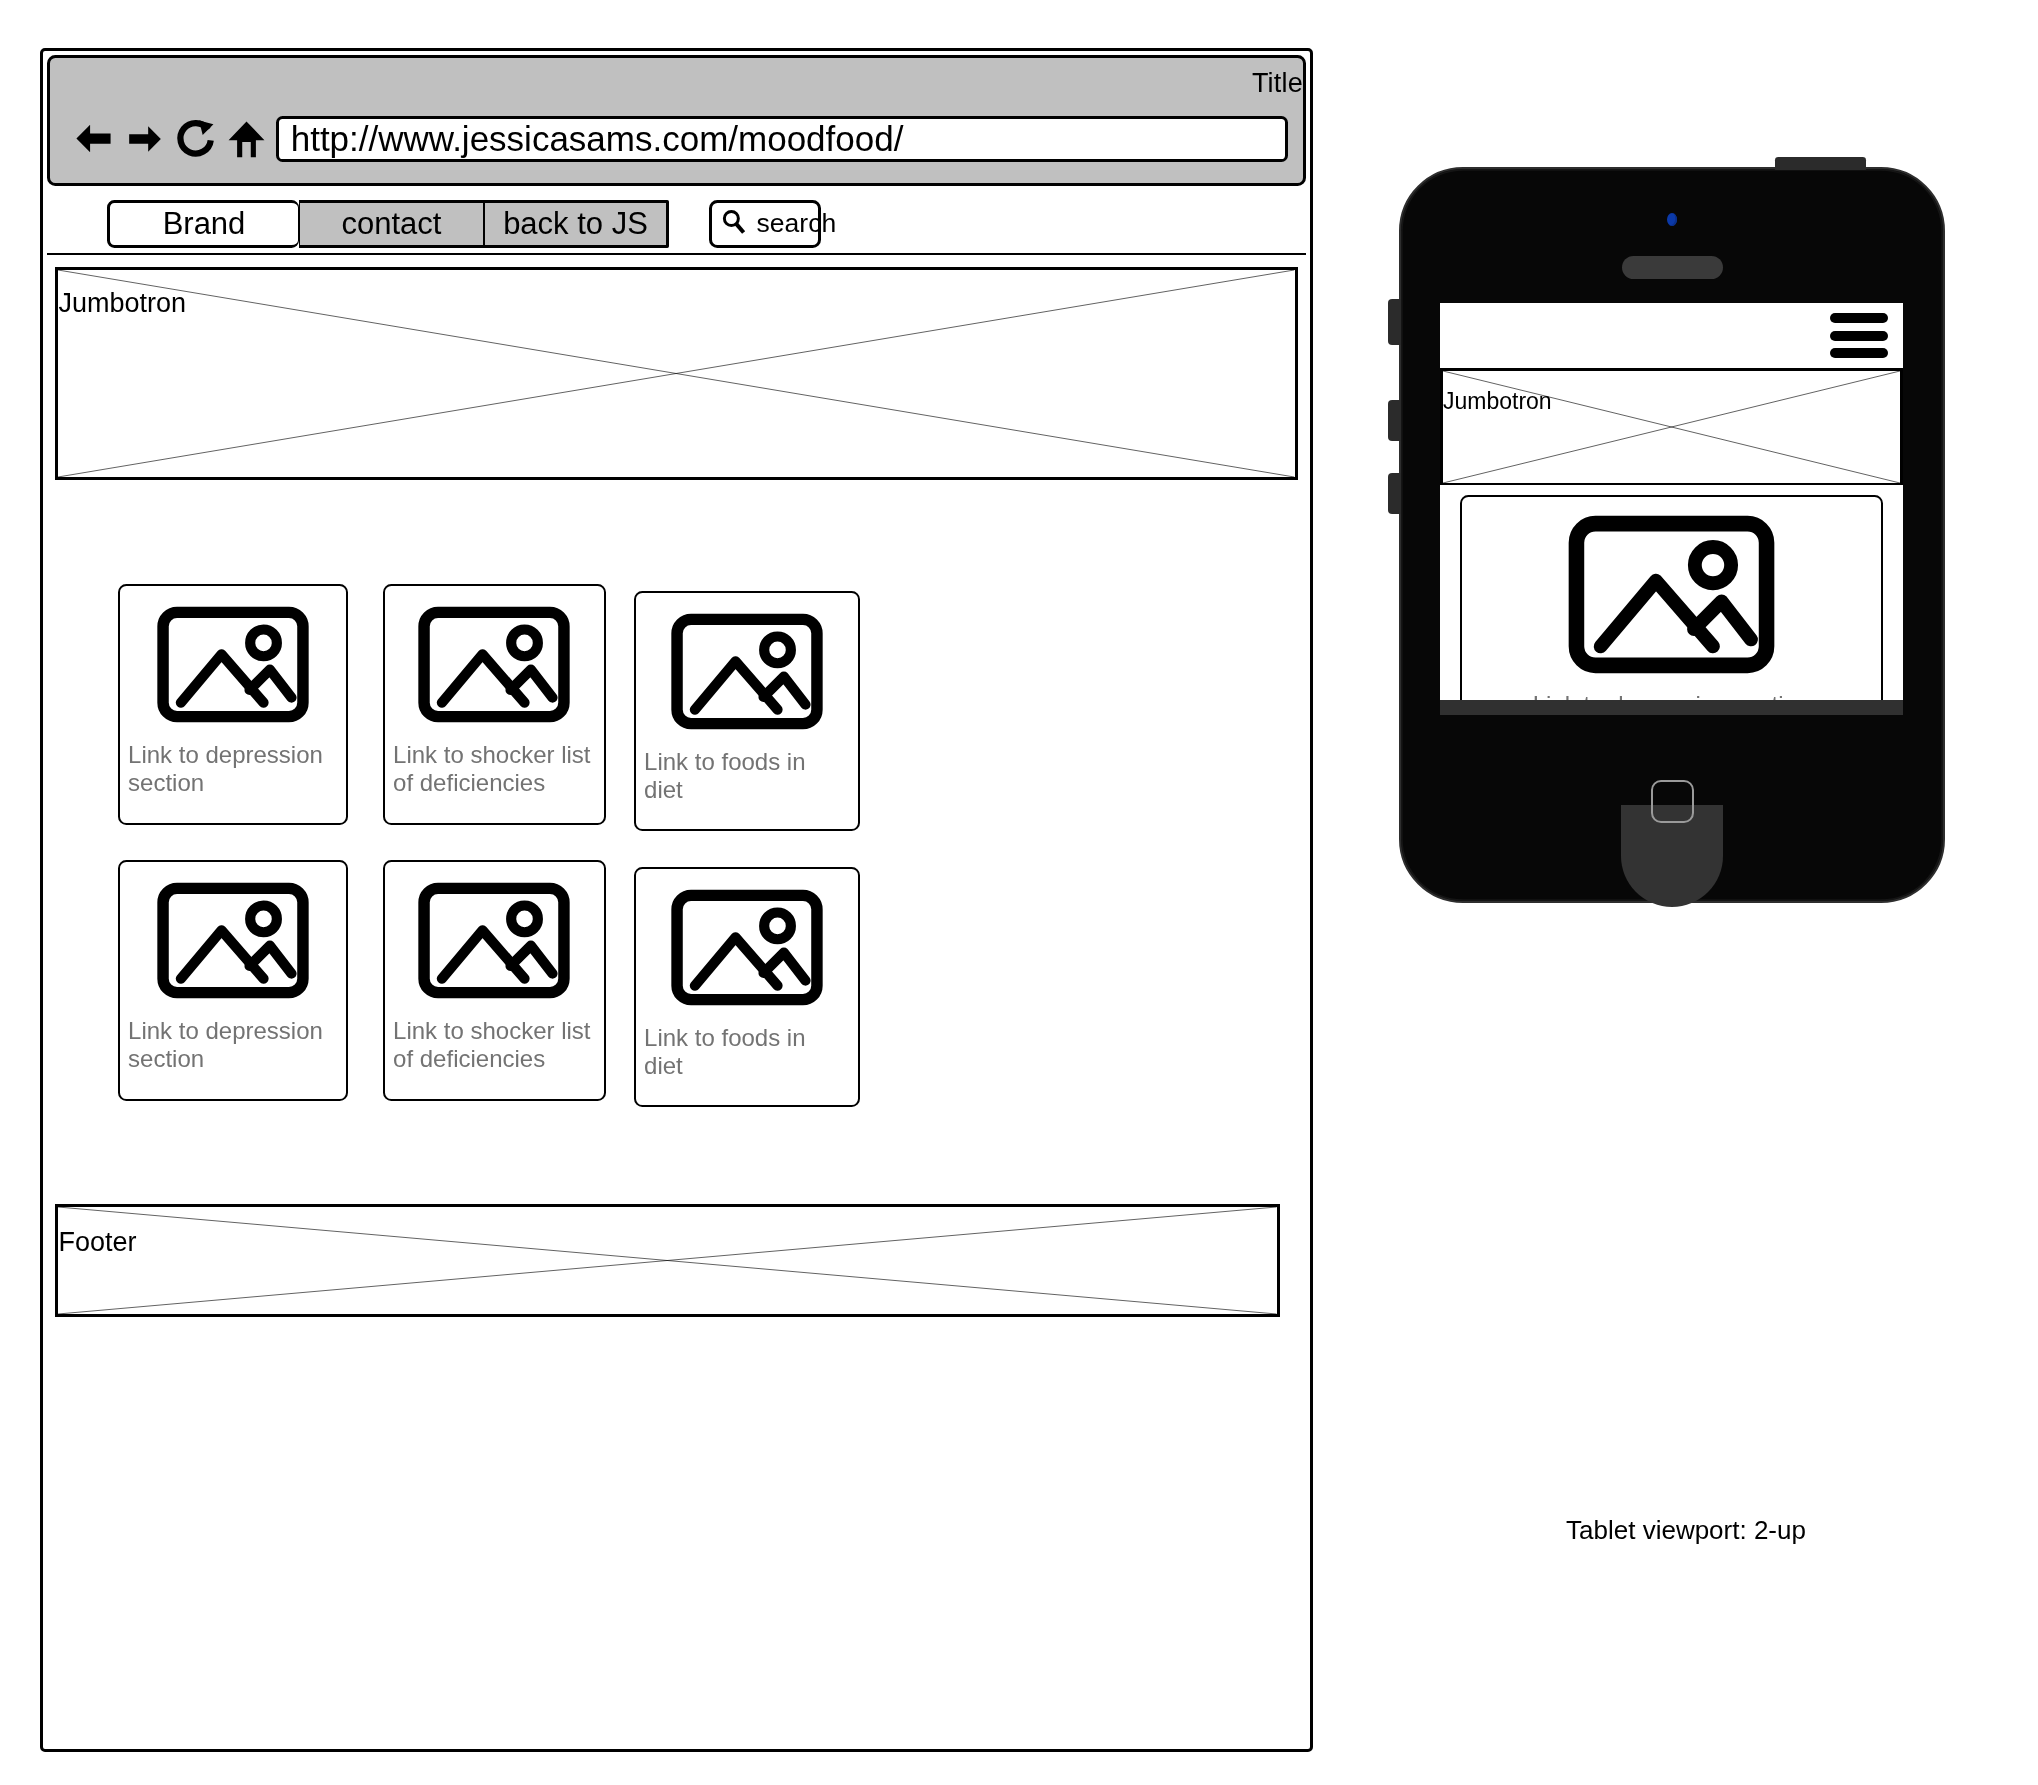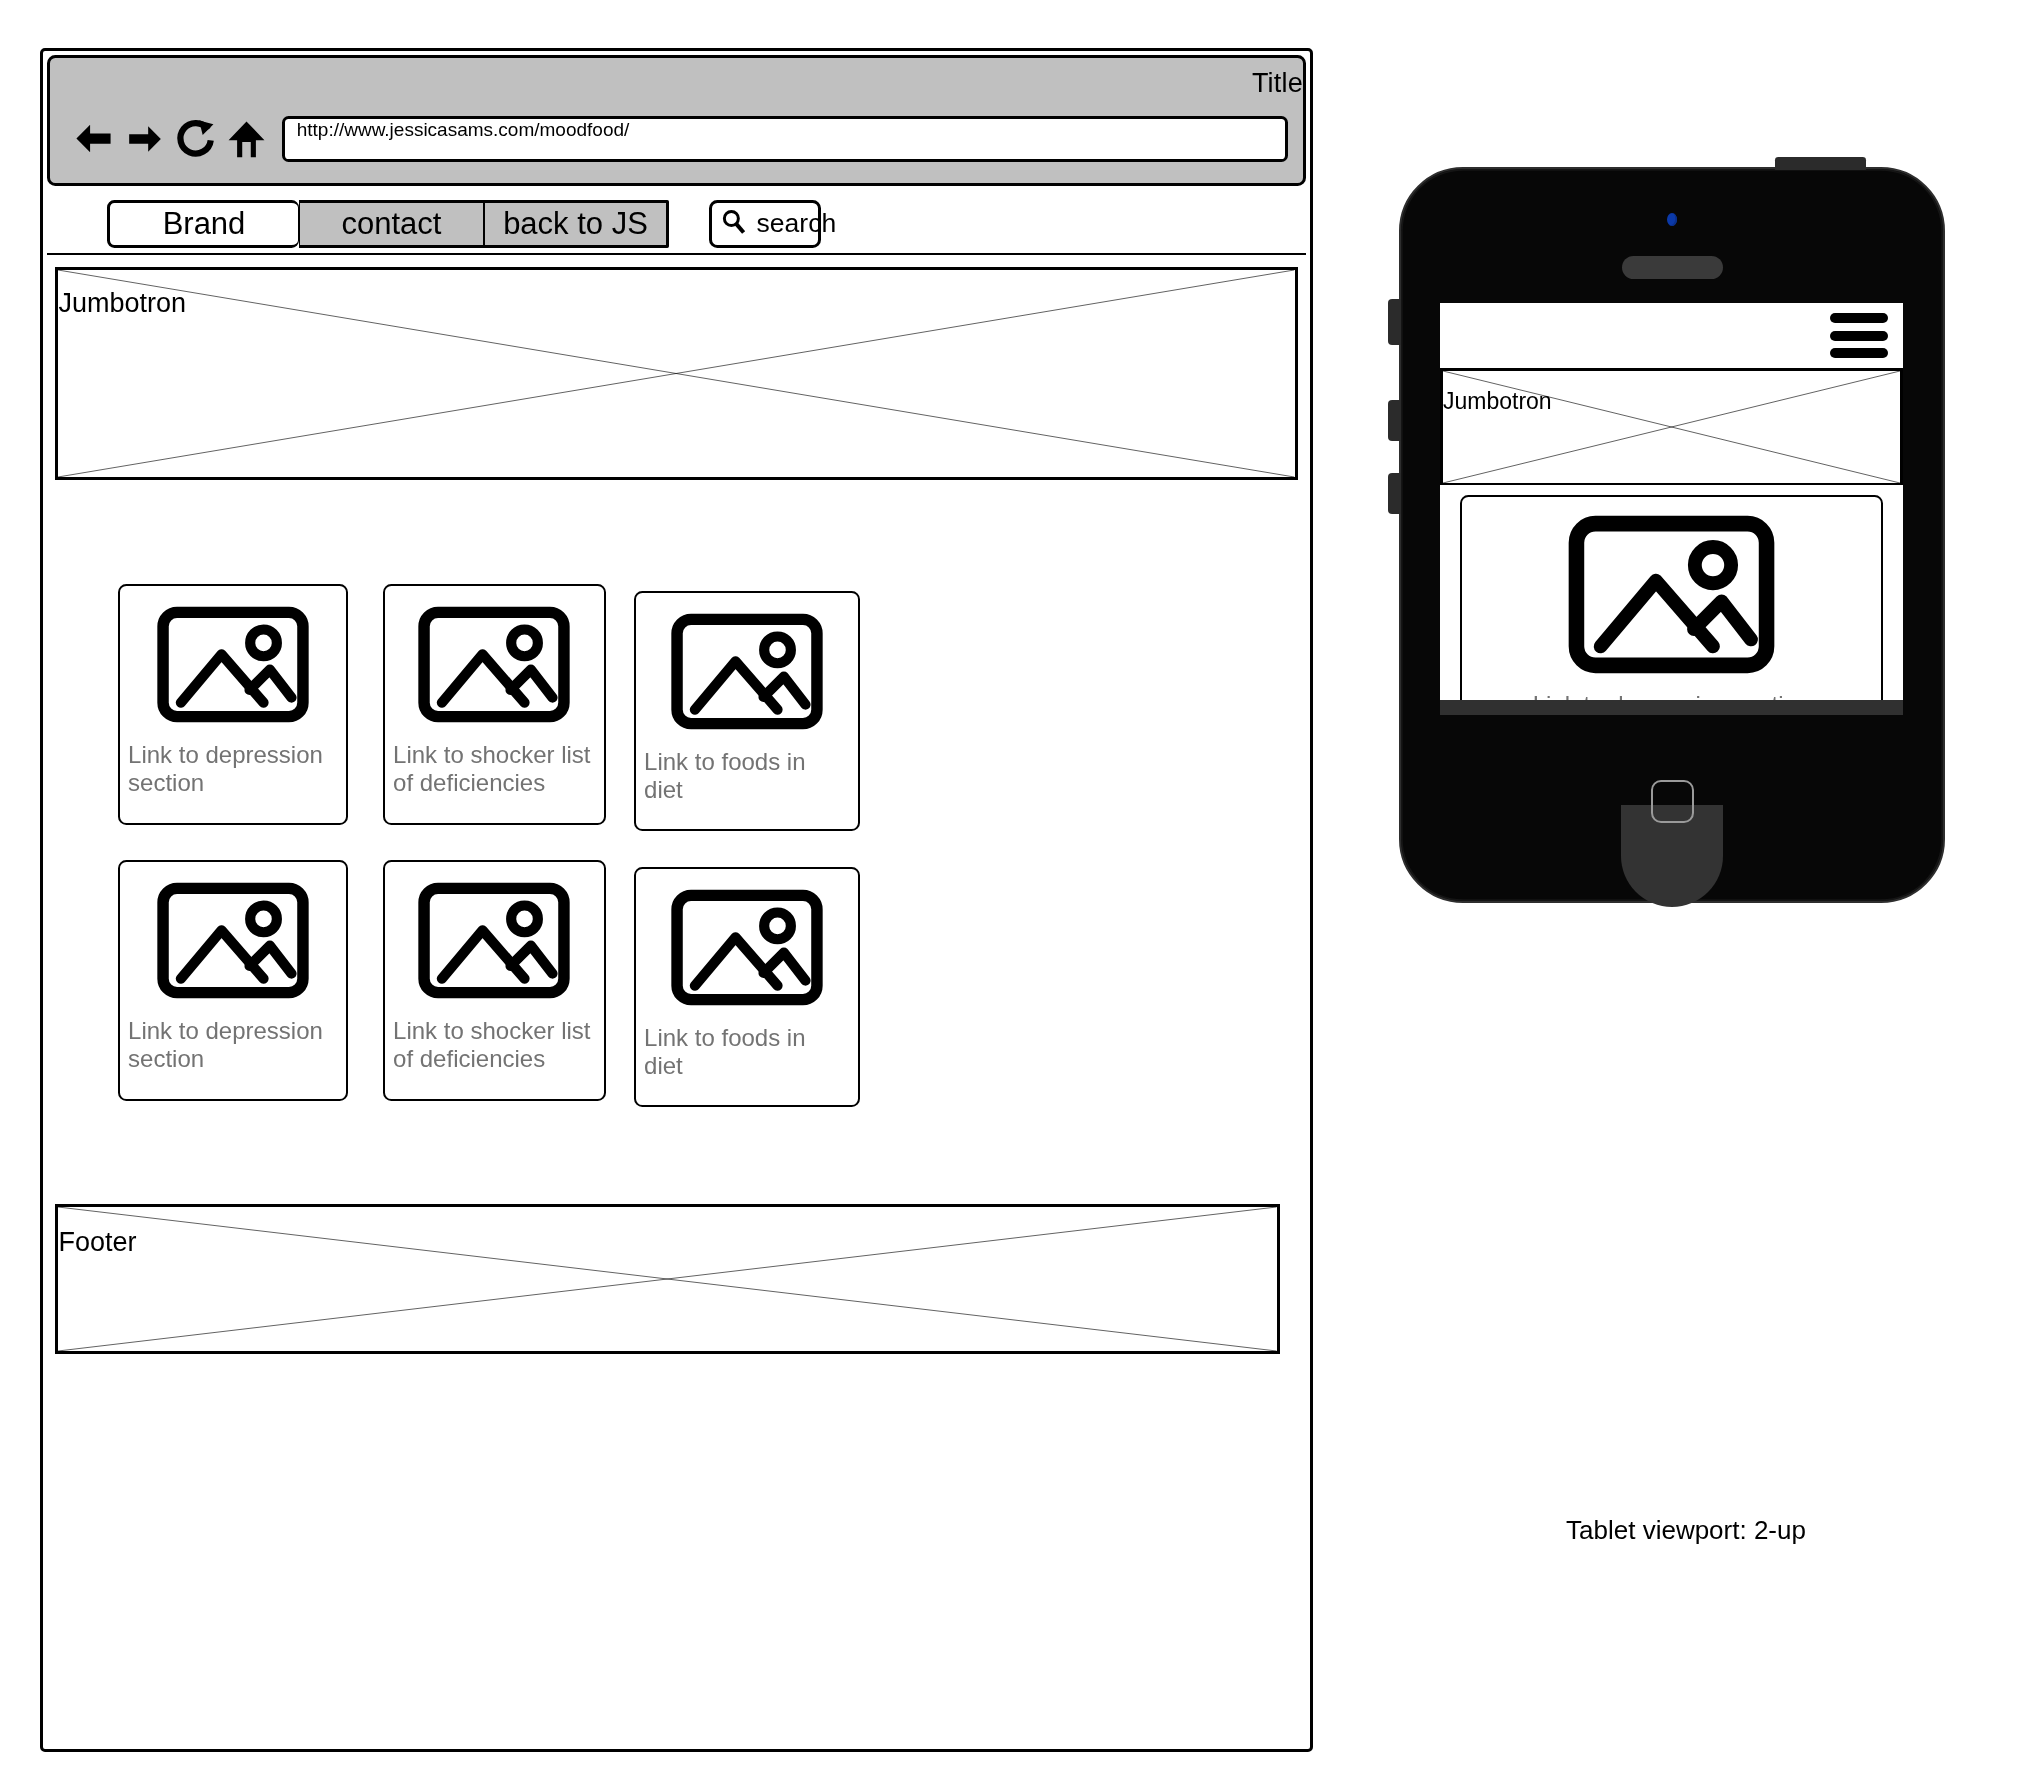--- a/index.html
+++ b/index.html
@@ -57,30 +57,30 @@
     width: 51px;
     height: 51px;
     flex: 0 0 auto;
     display: flex;
     align-items: center;
     justify-content: center;
   }
   .nav-icon-btn svg { display: block; }
   #url-bar {
     flex: 1 1 auto;
-    margin-left: 10px;
+    margin-left: 4px;
     height: 46px;
     background: #fff;
     border: 3.3px solid #000;
     border-radius: 6.6px;
     box-sizing: border-box;
     display: flex;
-    align-items: flex-start;
+    align-items: flex-end;
     padding: 0 11.6px;
-    font-size: 19px;
+    font-size: 35px;
     color: #000;
     overflow: hidden;
     white-space: nowrap;
   }
 
   
   #site-nav {
     position: relative;
     height: 55px;
     margin: 10px 0 0 0;
@@ -219,21 +219,21 @@
     text-align: left;
     color: #737373;
     padding: 0 8.3px;
   }
 
   #footer-box {
     position: absolute;
     left: 8.3px;
     right: 26px;
     top: 949px;
-    height: 150px;
+    height: 113px;
   }
   #footer-box .xlabel { top: 20px; }
 
   
   #phone {
     position: absolute;
     left: 1399px;
     top: 167px;
     width: 546px;
     height: 736px;

